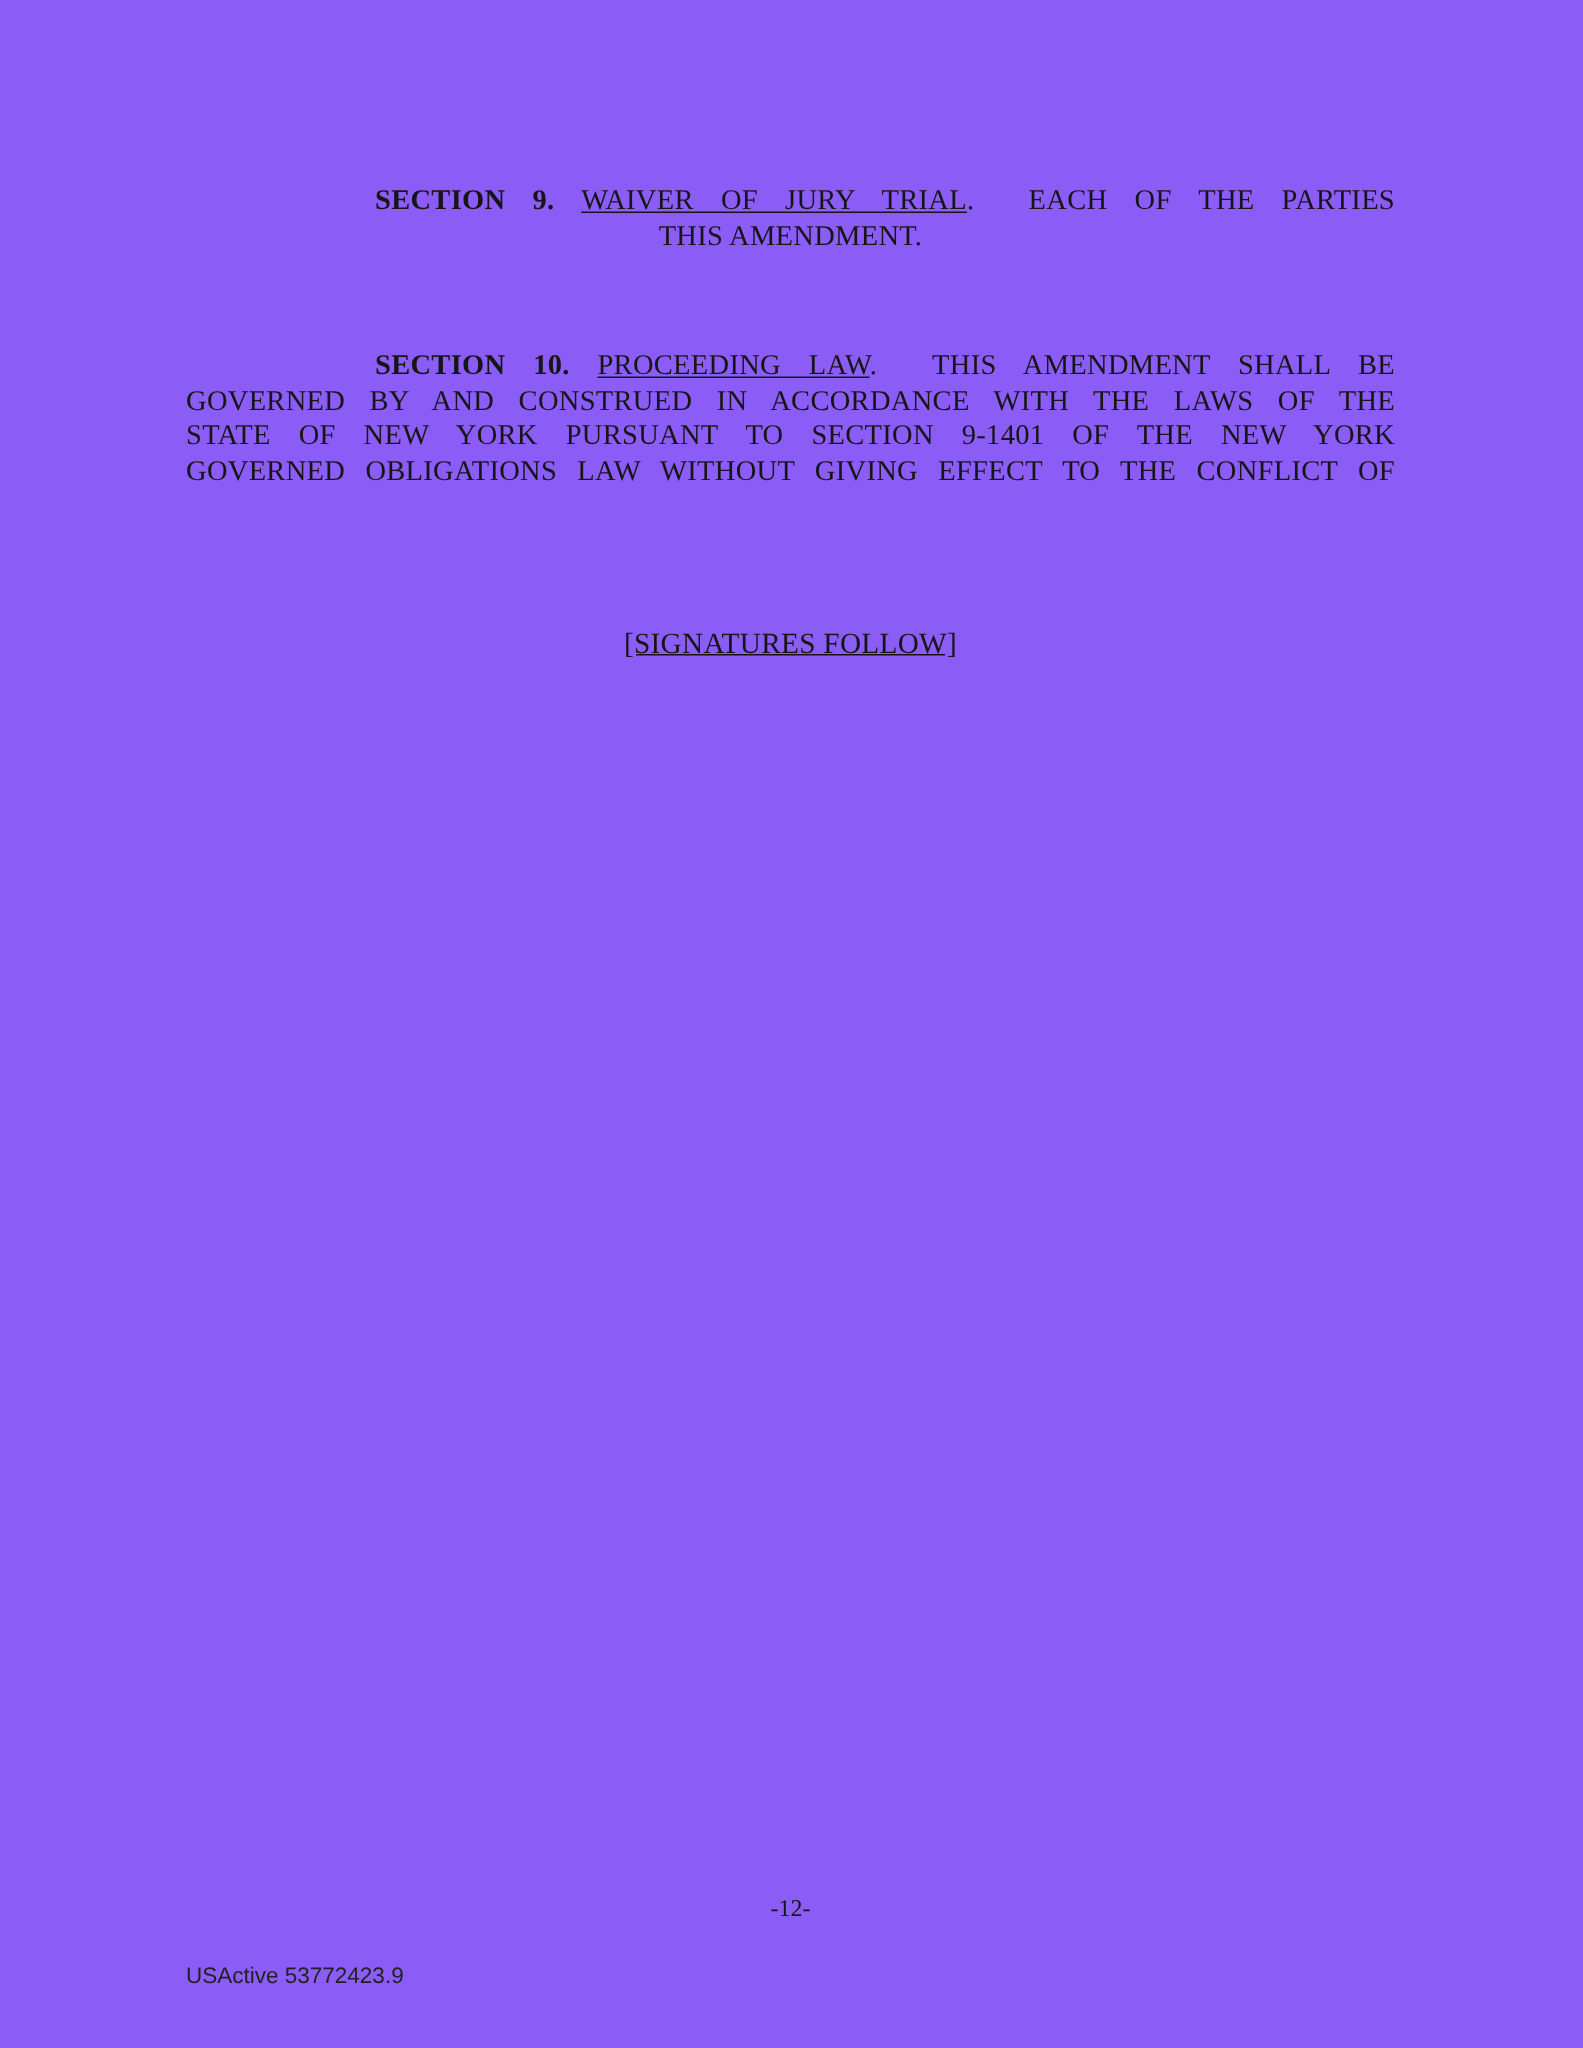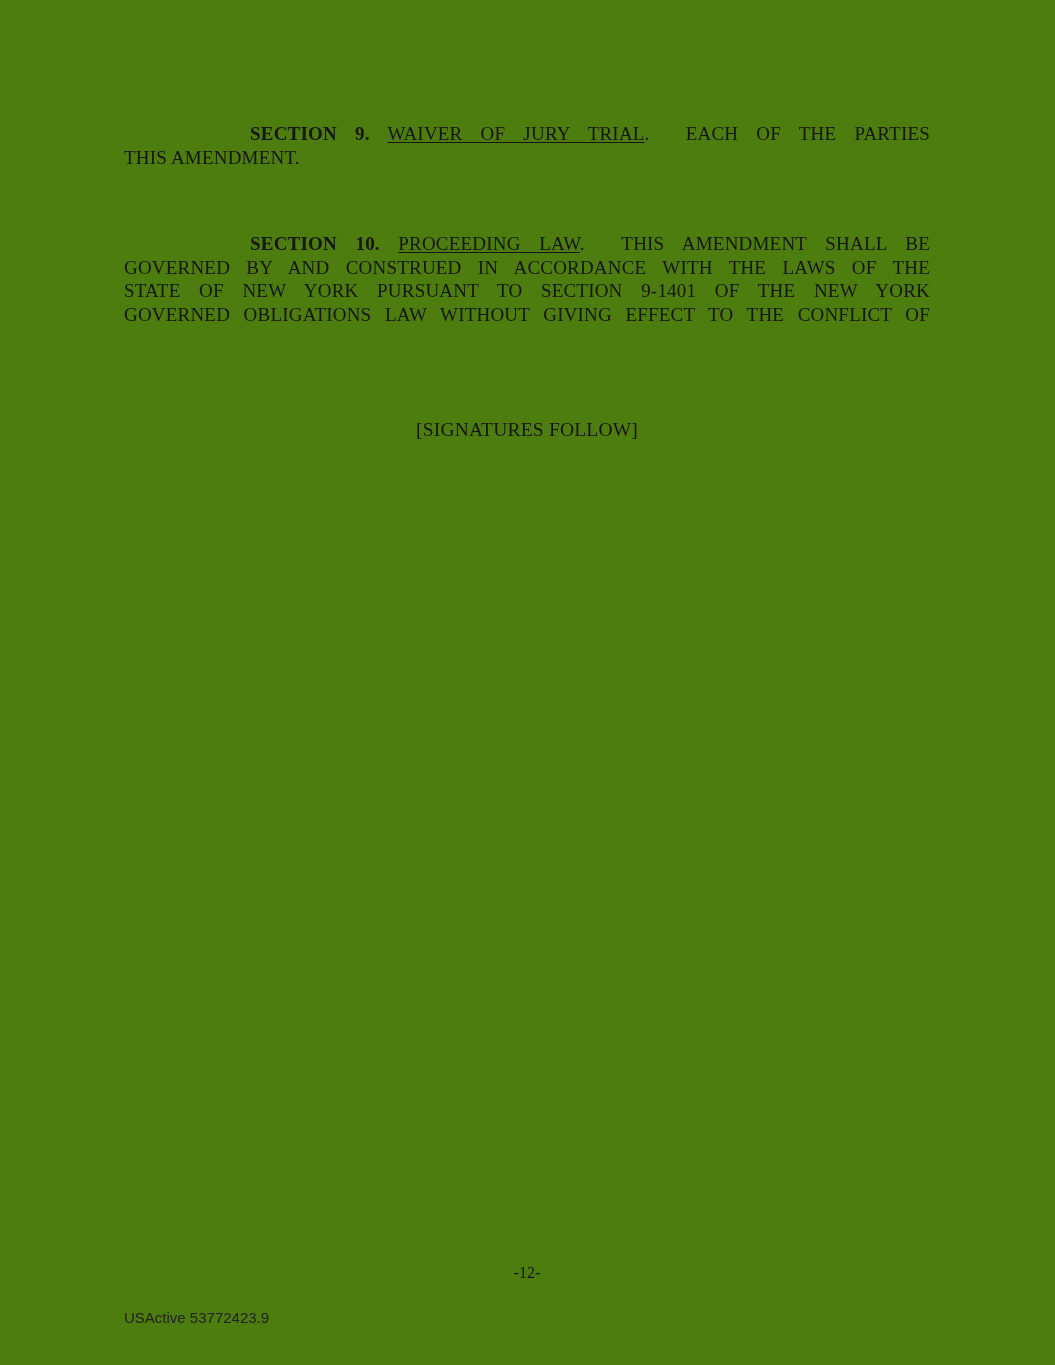--- a/index.html
+++ b/index.html
@@ -4,59 +4,60 @@
 <style>
   html, body {
     margin: 0;
     padding: 0;
     background: #ffffff;
   }
   .page {
     position: relative;
     width: 1055px;
     height: 1365px;
-    background: #4d7c0f;
+    background: #8b5cf6;
     font-family: "Liberation Serif", serif;
     color: #161616;
     overflow: hidden;
   }
   .para {
     position: absolute;
     left: 124px;
     width: 806px;
     font-size: 19px;
     line-height: 23.5px;
     letter-spacing: 0.2px;
   }
   .jline {
     text-align: justify;
     text-align-last: justify;
   }
   .lastline {
-    text-align: left;
+    text-align: center;
   }
   .firstline {
     padding-left: 126px;
   }
   .sec-label {
     font-weight: bold;
   }
   .sec-title {
     text-decoration: underline;
     text-underline-offset: 2px;
   }
   .signature-note {
     position: absolute;
     left: 124px;
     top: 418px;
     width: 806px;
     text-align: center;
     font-size: 19.5px;
     line-height: 24px;
     letter-spacing: 0.2px;
+    text-decoration: underline;
   }
   .page-number {
     position: absolute;
     left: 124px;
     top: 1261px;
     width: 806px;
     text-align: center;
     font-size: 16px;
     line-height: 24px;
   }

